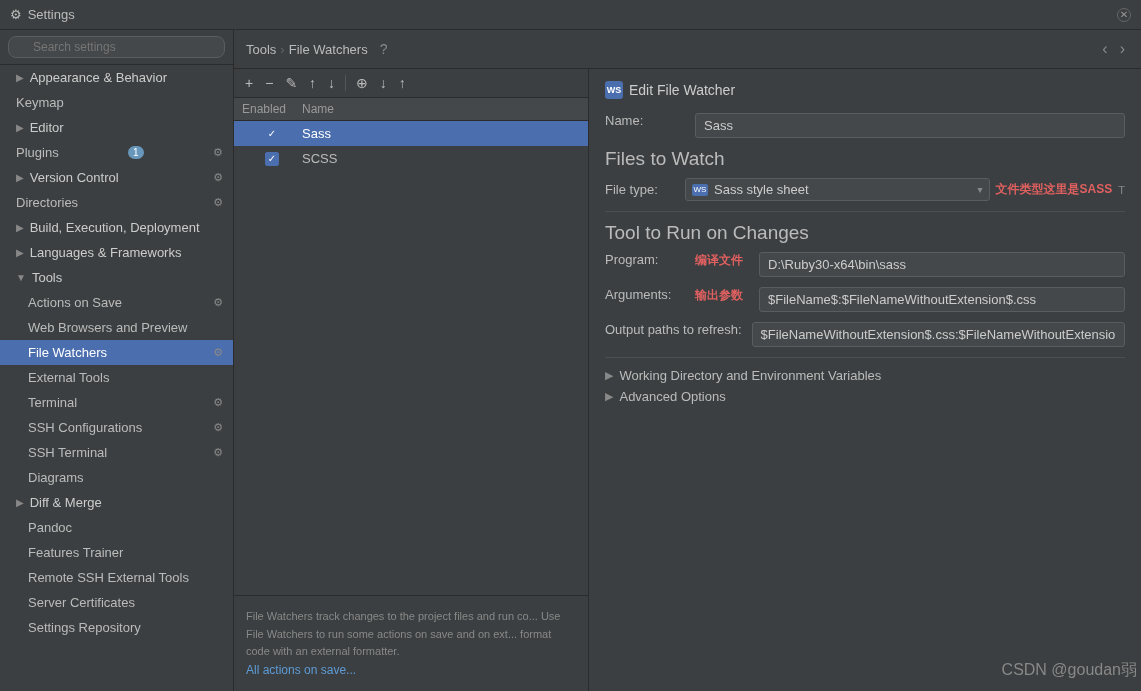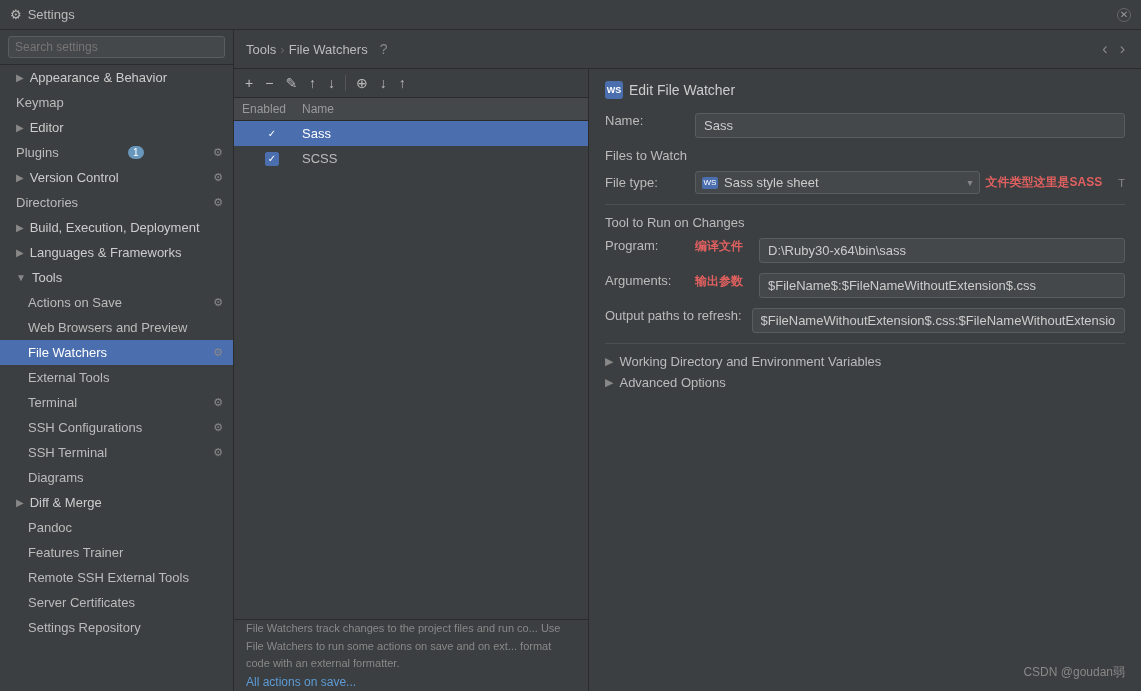--- a/index.html
+++ b/index.html
@@ -57,23 +57,23 @@
       flex-shrink: 0;
     }
     .sidebar-search {
       padding: 6px 8px;
       border-bottom: 1px solid #2b2b2b;
     }
     .sidebar-search input {
       width: 100%;
       background: #45484a;
       border: 1px solid #5a5d5f;
-      border-radius: 3px;
-      color: #bbb;
-      padding: 3px 6px;
+      border-radius: 8px;
+      color: #bbb;
+      padding: 3px 24px;
       font-size: 12px;
       outline: none;
     }
     .sidebar-item {
       padding: 5px 10px 5px 16px;
       cursor: pointer;
       color: #bbb;
       font-size: 13px;
       display: flex;
       align-items: center;
@@ -211,21 +211,21 @@
     .checkbox {
       width: 14px; height: 14px;
       border: 1px solid #888;
       background: #45484a;
       display: flex; align-items: center; justify-content: center;
       border-radius: 2px;
     }
     .checkbox.checked { background: #4b6eaf; border-color: #4b6eaf; color: #fff; font-size: 10px; }
 
     .bottom-info {
-      padding: 0 12px;
+      padding: 12px 12px;
       font-size: 12px;
       color: #888;
       border-top: 1px solid #2b2b2b;
       line-height: 1.5;
     }
     .bottom-info .link {
       color: #5c9bd6;
       cursor: pointer;
       text-decoration: none;
     }
@@ -274,31 +274,30 @@
       border: 1px solid #5a5d5f;
       border-radius: 3px;
       color: #ccc;
       padding: 4px 8px;
       font-size: 13px;
       outline: none;
     }
 
     .section-title {
       color: #bbb;
-      font-size: 13px;
+      font-size: 19px;
       font-weight: 500;
       margin-bottom: 8px;
       margin-top: 0;
     }
 
     .form-select-row {
       display: flex;
       align-items: center;
       margin-bottom: 10px;
-      gap: 10px;
     }
     .form-select-label {
       color: #bbb;
       font-size: 13px;
       min-width: 80px;
     }
     .form-select-wrap {
       flex: 1;
       display: flex;
       align-items: center;
@@ -617,19 +616,19 @@
         <div class="collapsible-row">
           <span class="collapsible-arrow">▶</span>
           <span>Working Directory and Environment Variables</span>
         </div>
 
         <div class="collapsible-row">
           <span class="collapsible-arrow">▶</span>
           <span>Advanced Options</span>
         </div>
 
-        <div style="position: absolute; bottom: 10px; right: 16px; color: #888; font-size: 12px;">
+        <div style="position: absolute; bottom: 10px; right: 4px; color: #888; font-size: 16px;">
           <span>CSDN @goudan弱</span>
         </div>
       </div>
     </div>
   </div>
 </div>
 
 </body></html>

